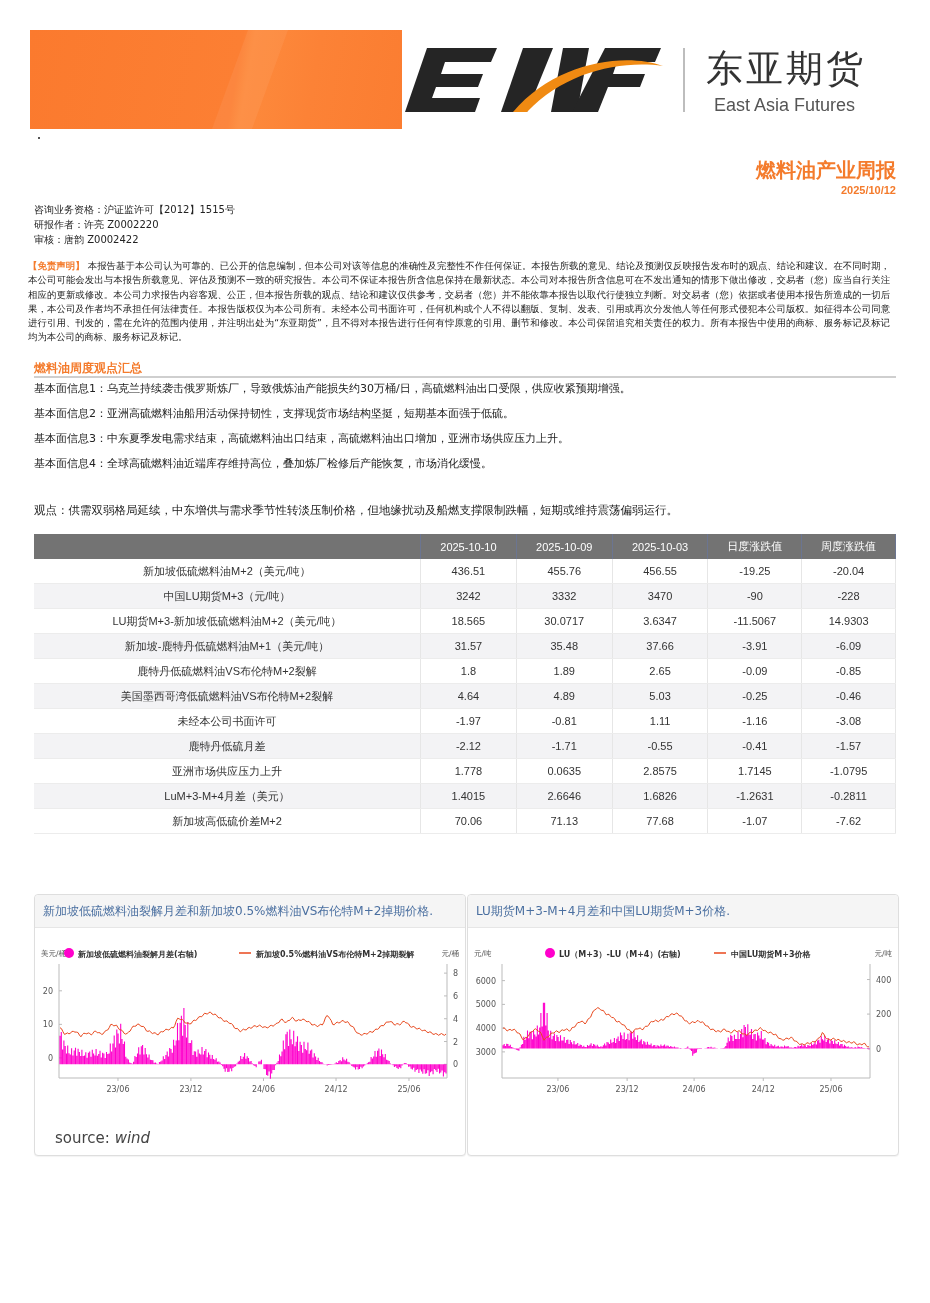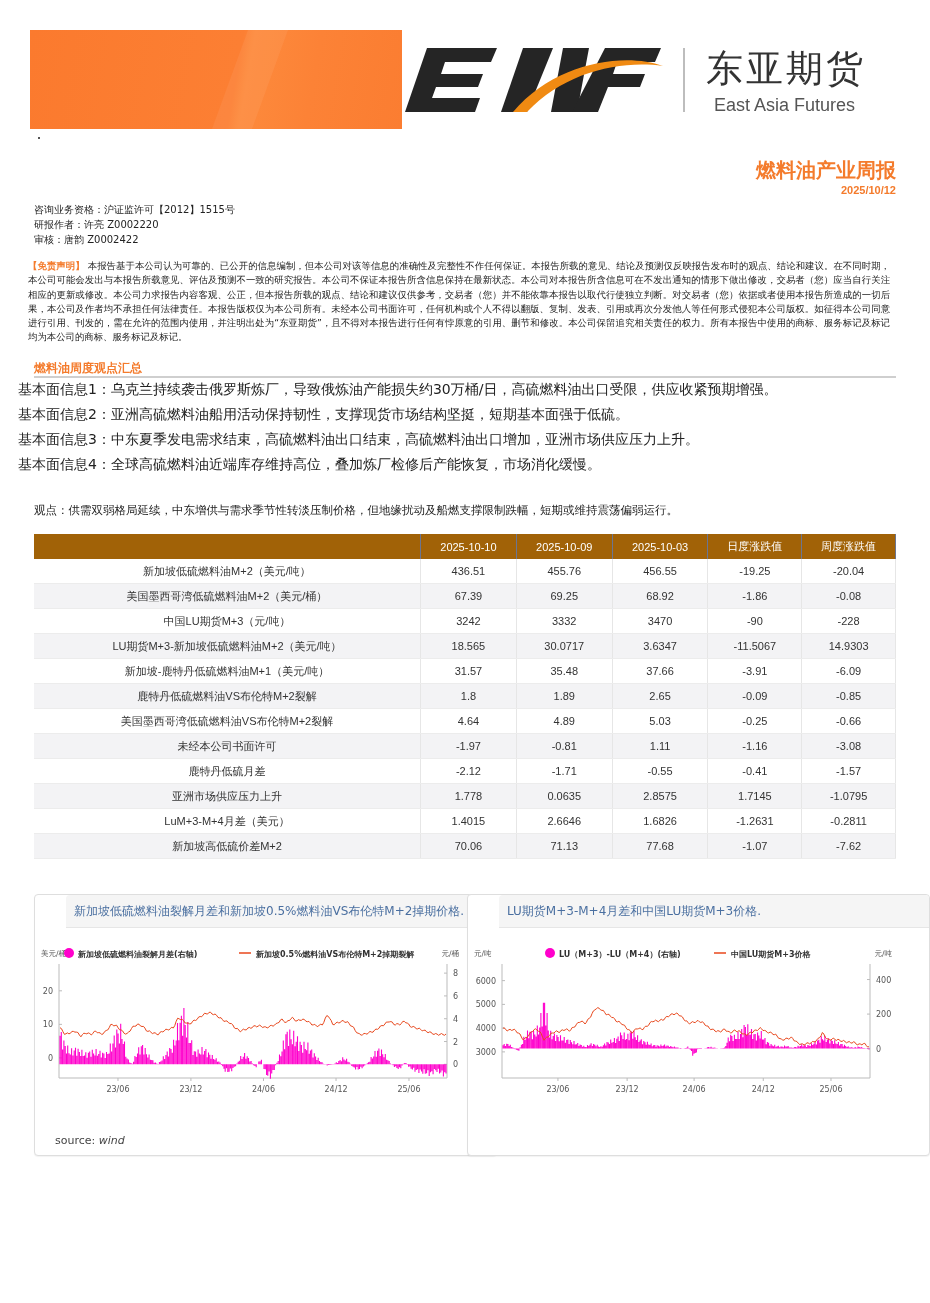--- a/index.html
+++ b/index.html
@@ -27,40 +27,40 @@
 
   .meta { position: absolute; left: 34px; top: 202px; font-size: 10px; line-height: 15px; color: #222; }
 
   .disclaimer { position: absolute; left: 28px; top: 259px; width: 862px; font-size: 9.4px;
                 line-height: 14.3px; color: #222; text-align: justify; }
   .disclaimer .tag { color: #f47b2c; font-weight: bold; }
 
   .sec-title { position: absolute; left: 34px; top: 360px; font-size: 12px; font-weight: bold; color: #f47b2c; }
   .sec-rule { position: absolute; left: 34px; top: 376px; width: 862px; height: 2px; background: #cfcfcf; }
 
-  .info { position: absolute; left: 18px; font-size: 14px; color: #222; }
+  .info { position: absolute; left: 34px; font-size: 11px; color: #222; }
   .viewpoint { position: absolute; left: 34px; top: 503px; font-size: 11.5px; color: #222; text-align: right; }
 
   
   table.data { position: absolute; left: 34px; top: 534px; width: 862px; border-collapse: collapse;
                font-family: "Liberation Sans", sans-serif; font-size: 11px; color: #333; }
-  table.data th { background: #a16207; color: #fff; font-weight: normal; height: 23px;
+  table.data th { background: #737373; color: #fff; font-weight: normal; height: 23px;
                   border-right: 1px solid #6b7591; font-size: 11px; }
   table.data td { height: 22px; text-align: center; border-right: 1px solid #e6e6e6;
                   border-bottom: 1px solid #ececec; }
   table.data tr:nth-child(even) td { background: #f3f3f5; }
   table.data td:first-child { width: 384px; }
 
   
   .card { position: absolute; top: 894px; width: 430px; height: 260px; border: 1px solid #dedede;
-          border-radius: 4px; background: #fff; box-shadow: 0 1px 1px rgba(0,0,0,0.05); padding-left: 31px; }
+          border-radius: 4px; background: #fff; box-shadow: 0 1px 1px rgba(0,0,0,0.05); }
   .card-head { height: 32px; background: #f5f5f5; border-bottom: 1px solid #e6e6e6; border-radius: 4px 4px 0 0;
                font-size: 12px; color: #4a6fa0; line-height: 32px; padding-left: 8px; white-space: nowrap; overflow: hidden; }
   .card svg { position: absolute; left: 0; top: 33px; }
-  .source { position: absolute; left: 20px; bottom: 8px; font-size: 11px; color: #444; }
+  .source { position: absolute; left: 20px; bottom: 8px; font-size: 15px; color: #444; }
   .source i { font-style: italic; }
 </style>
 </head>
 <body>
 
 <div class="hdr-band"></div>
 <div class="dot-mark"></div>
 
 <svg class="logo" viewBox="0 0 500 80" width="500" height="80">
 
@@ -112,28 +112,20 @@
   <tbody id="tbody">
       <tr>
         <td>新加坡低硫燃料油M+2（美元/吨）</td>
         <td>436.51</td>
         <td>455.76</td>
         <td>456.55</td>
         <td>-19.25</td>
         <td>-20.04</td>
       </tr>
       <tr>
-        <td>美国墨西哥湾低硫燃料油M+2（美元/桶）</td>
-        <td>67.39</td>
-        <td>69.25</td>
-        <td>68.92</td>
-        <td>-1.86</td>
-        <td>-0.08</td>
-      </tr>
-      <tr>
         <td>中国LU期货M+3（元/吨）</td>
         <td>3242</td>
         <td>3332</td>
         <td>3470</td>
         <td>-90</td>
         <td>-228</td>
       </tr>
       <tr>
         <td>LU期货M+3-新加坡低硫燃料油M+2（美元/吨）</td>
         <td>18.565</td>
@@ -157,21 +149,21 @@
         <td>2.65</td>
         <td>-0.09</td>
         <td>-0.85</td>
       </tr>
       <tr>
         <td>美国墨西哥湾低硫燃料油VS布伦特M+2裂解</td>
         <td>4.64</td>
         <td>4.89</td>
         <td>5.03</td>
         <td>-0.25</td>
-        <td>-0.66</td>
+        <td>-0.46</td>
       </tr>
       <tr>
         <td>未经本公司书面许可</td>
         <td>-1.97</td>
         <td>-0.81</td>
         <td>1.11</td>
         <td>-1.16</td>
         <td>-3.08</td>
       </tr>
       <tr>

